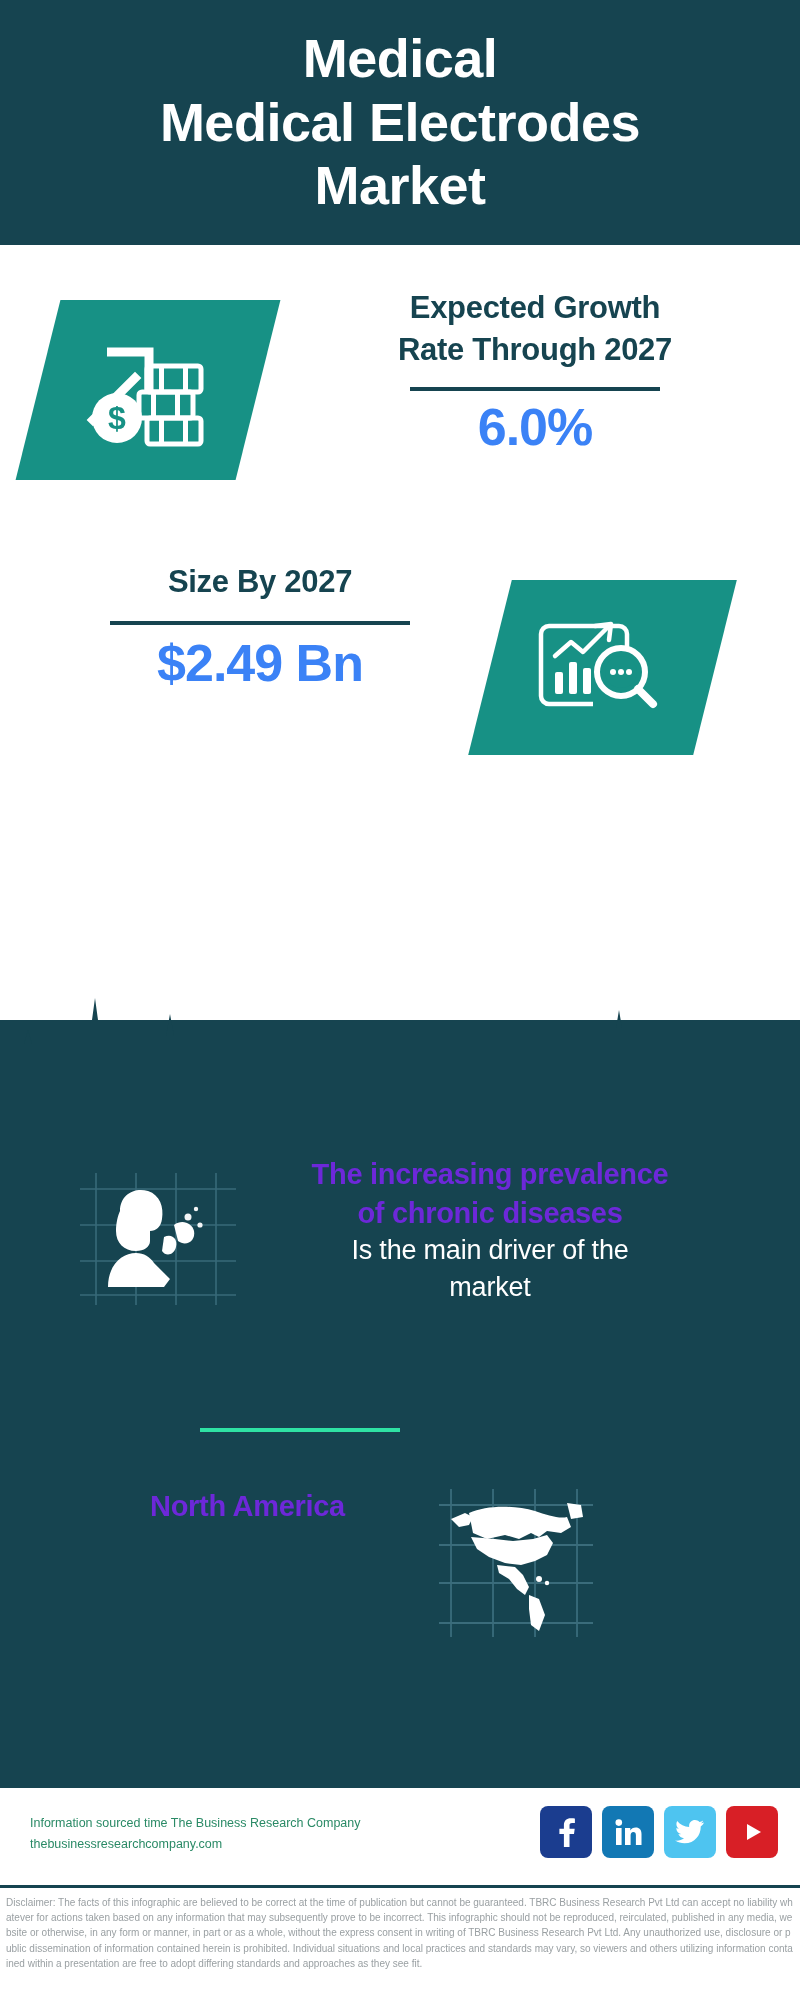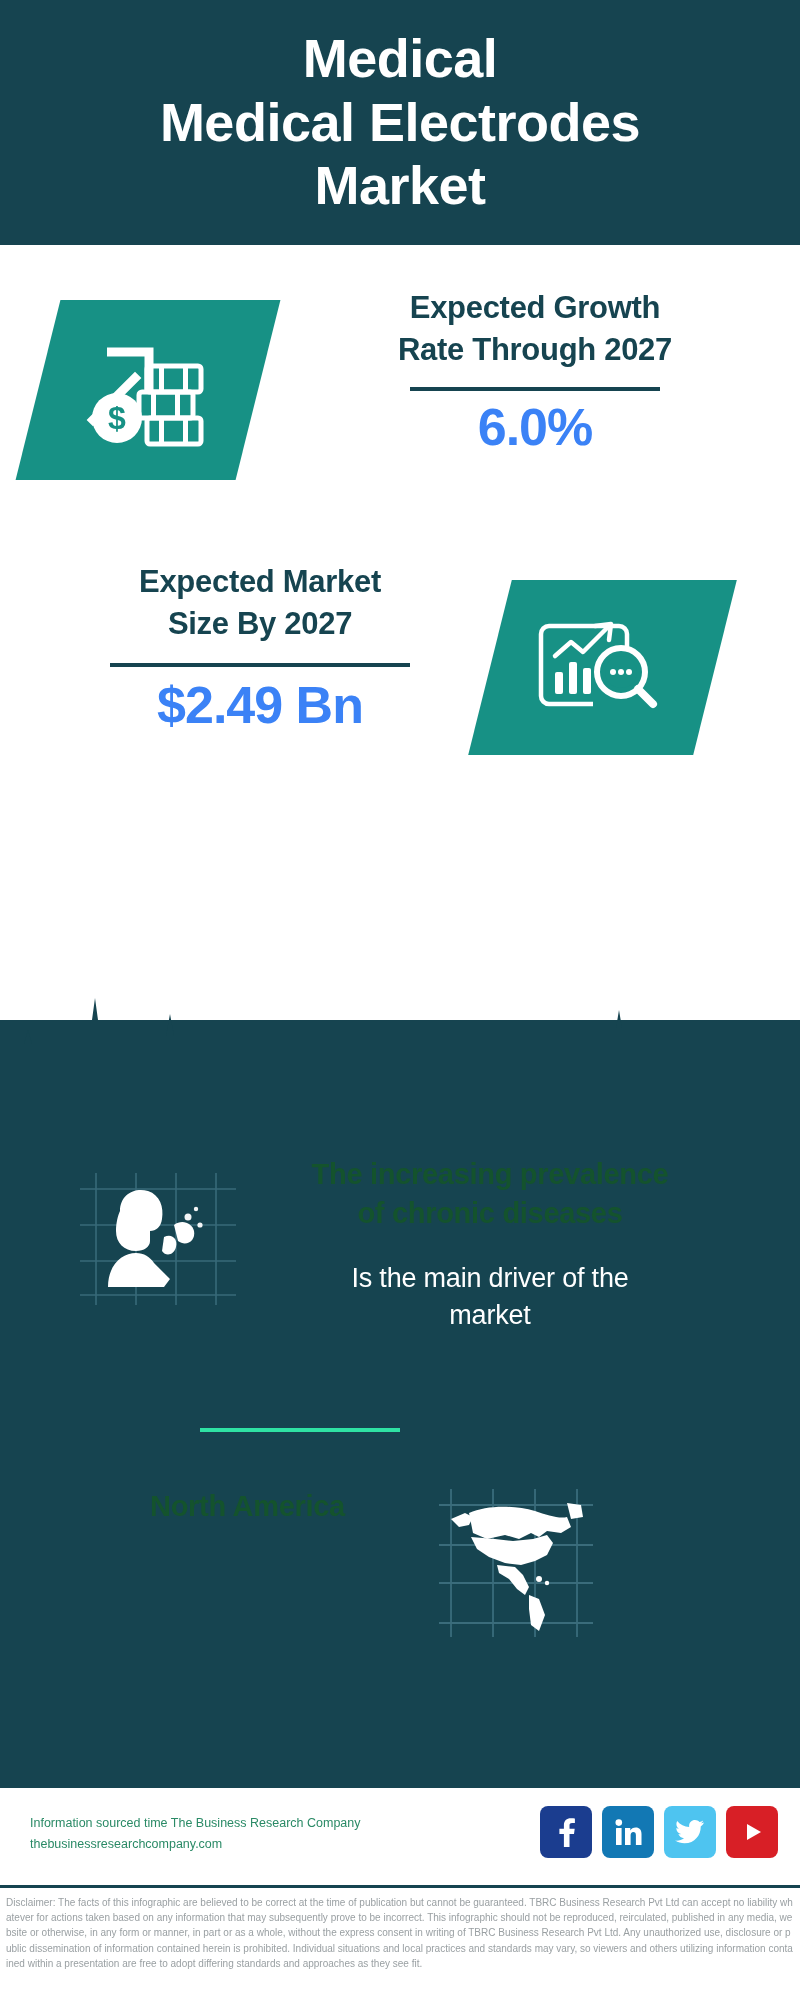--- a/index.html
+++ b/index.html
@@ -166,33 +166,32 @@
     height: 140px;
   }
   .driver-text {
     position: absolute;
     left: 250px;
     top: 0;
     width: 480px;
     text-align: center;
   }
   .accent-line {
-    color: #14532d;
+    color: #6d28d9;
     font-size: 29px;
     font-weight: bold;
     line-height: 1.33;
     letter-spacing: -0.3px;
   }
   .white-line {
     color: #ffffff;
     font-size: 27px;
     font-weight: normal;
     line-height: 1.37;
     letter-spacing: -0.2px;
-    margin-top: 28px;
   }
 
   .mid-divider {
     position: absolute;
     left: 200px;
     top: 1428px;
     width: 200px;
     height: 4px;
     background: #2fe3a4;
   }
@@ -324,21 +323,20 @@
       </div>
       <div class="rule-dark"></div>
       <div class="value-teal">6.0%</div>
     </div>
   </div>
 
   <div class="sec-size">
 
     <div class="size-text">
       <div class="label-dark">
-        <div>Expected Market</div>
         <div>Size By 2027</div>
       </div>
       <div class="rule-dark2"></div>
       <div class="value-teal">$2.49 Bn</div>
     </div>
 
     <div class="badge-right">
       <div class="para"></div>
       <div class="para-inner">
         <svg width="140" height="115" viewBox="0 0 140 115">

